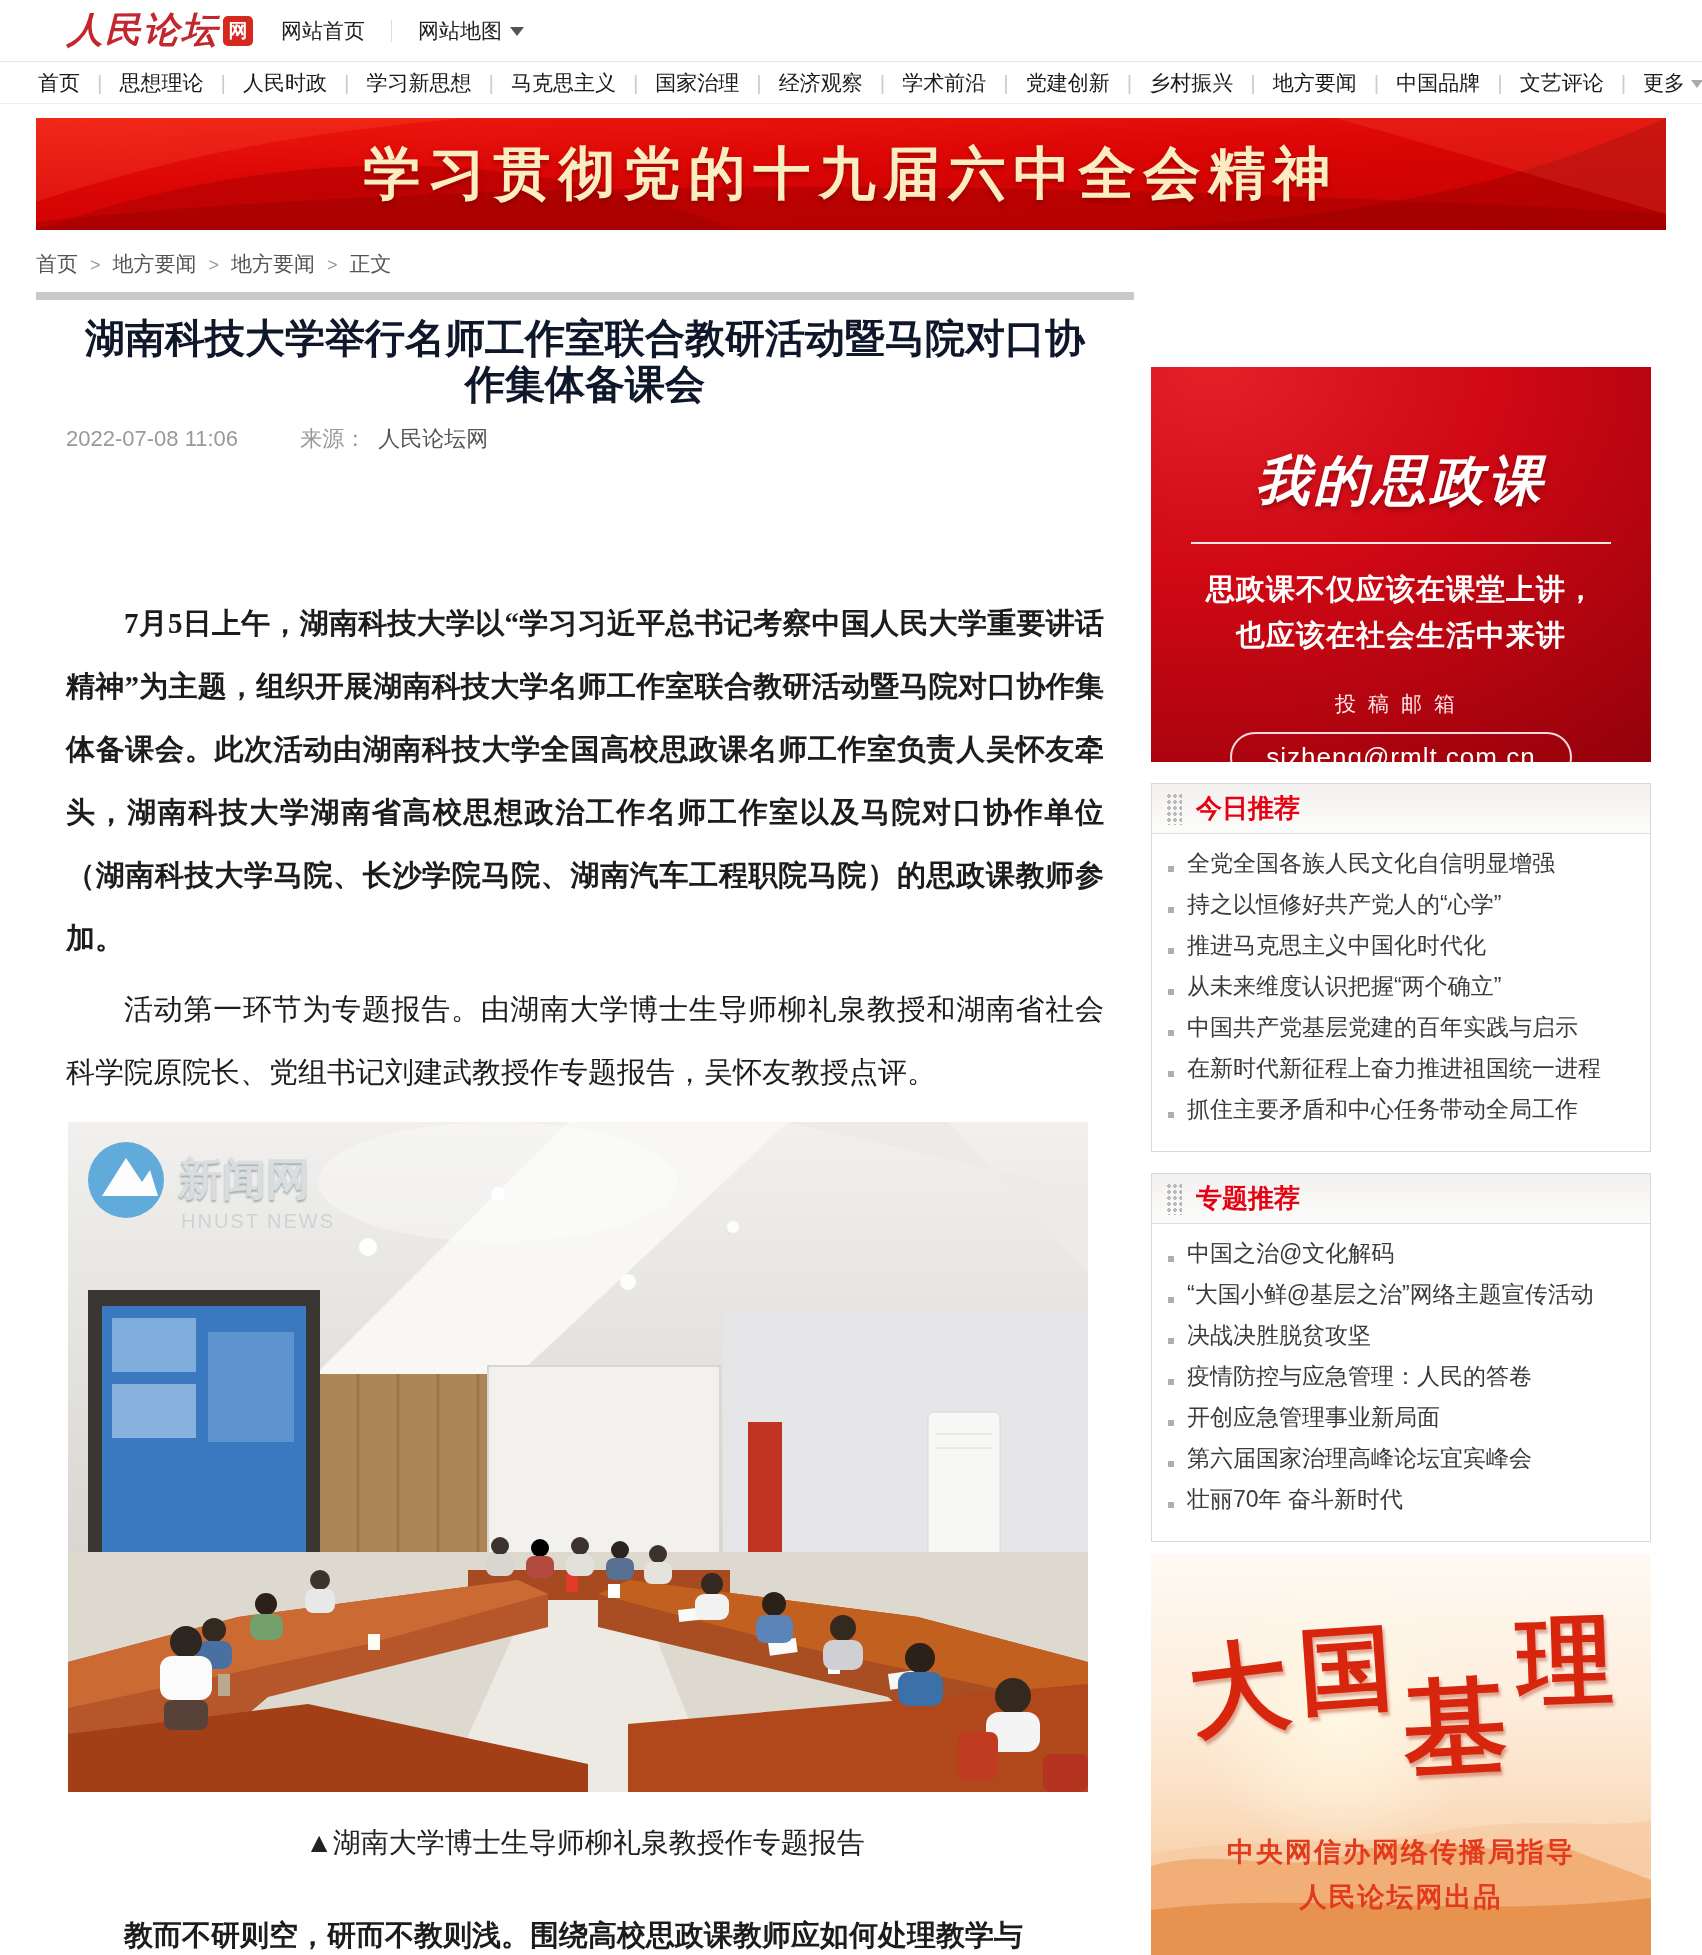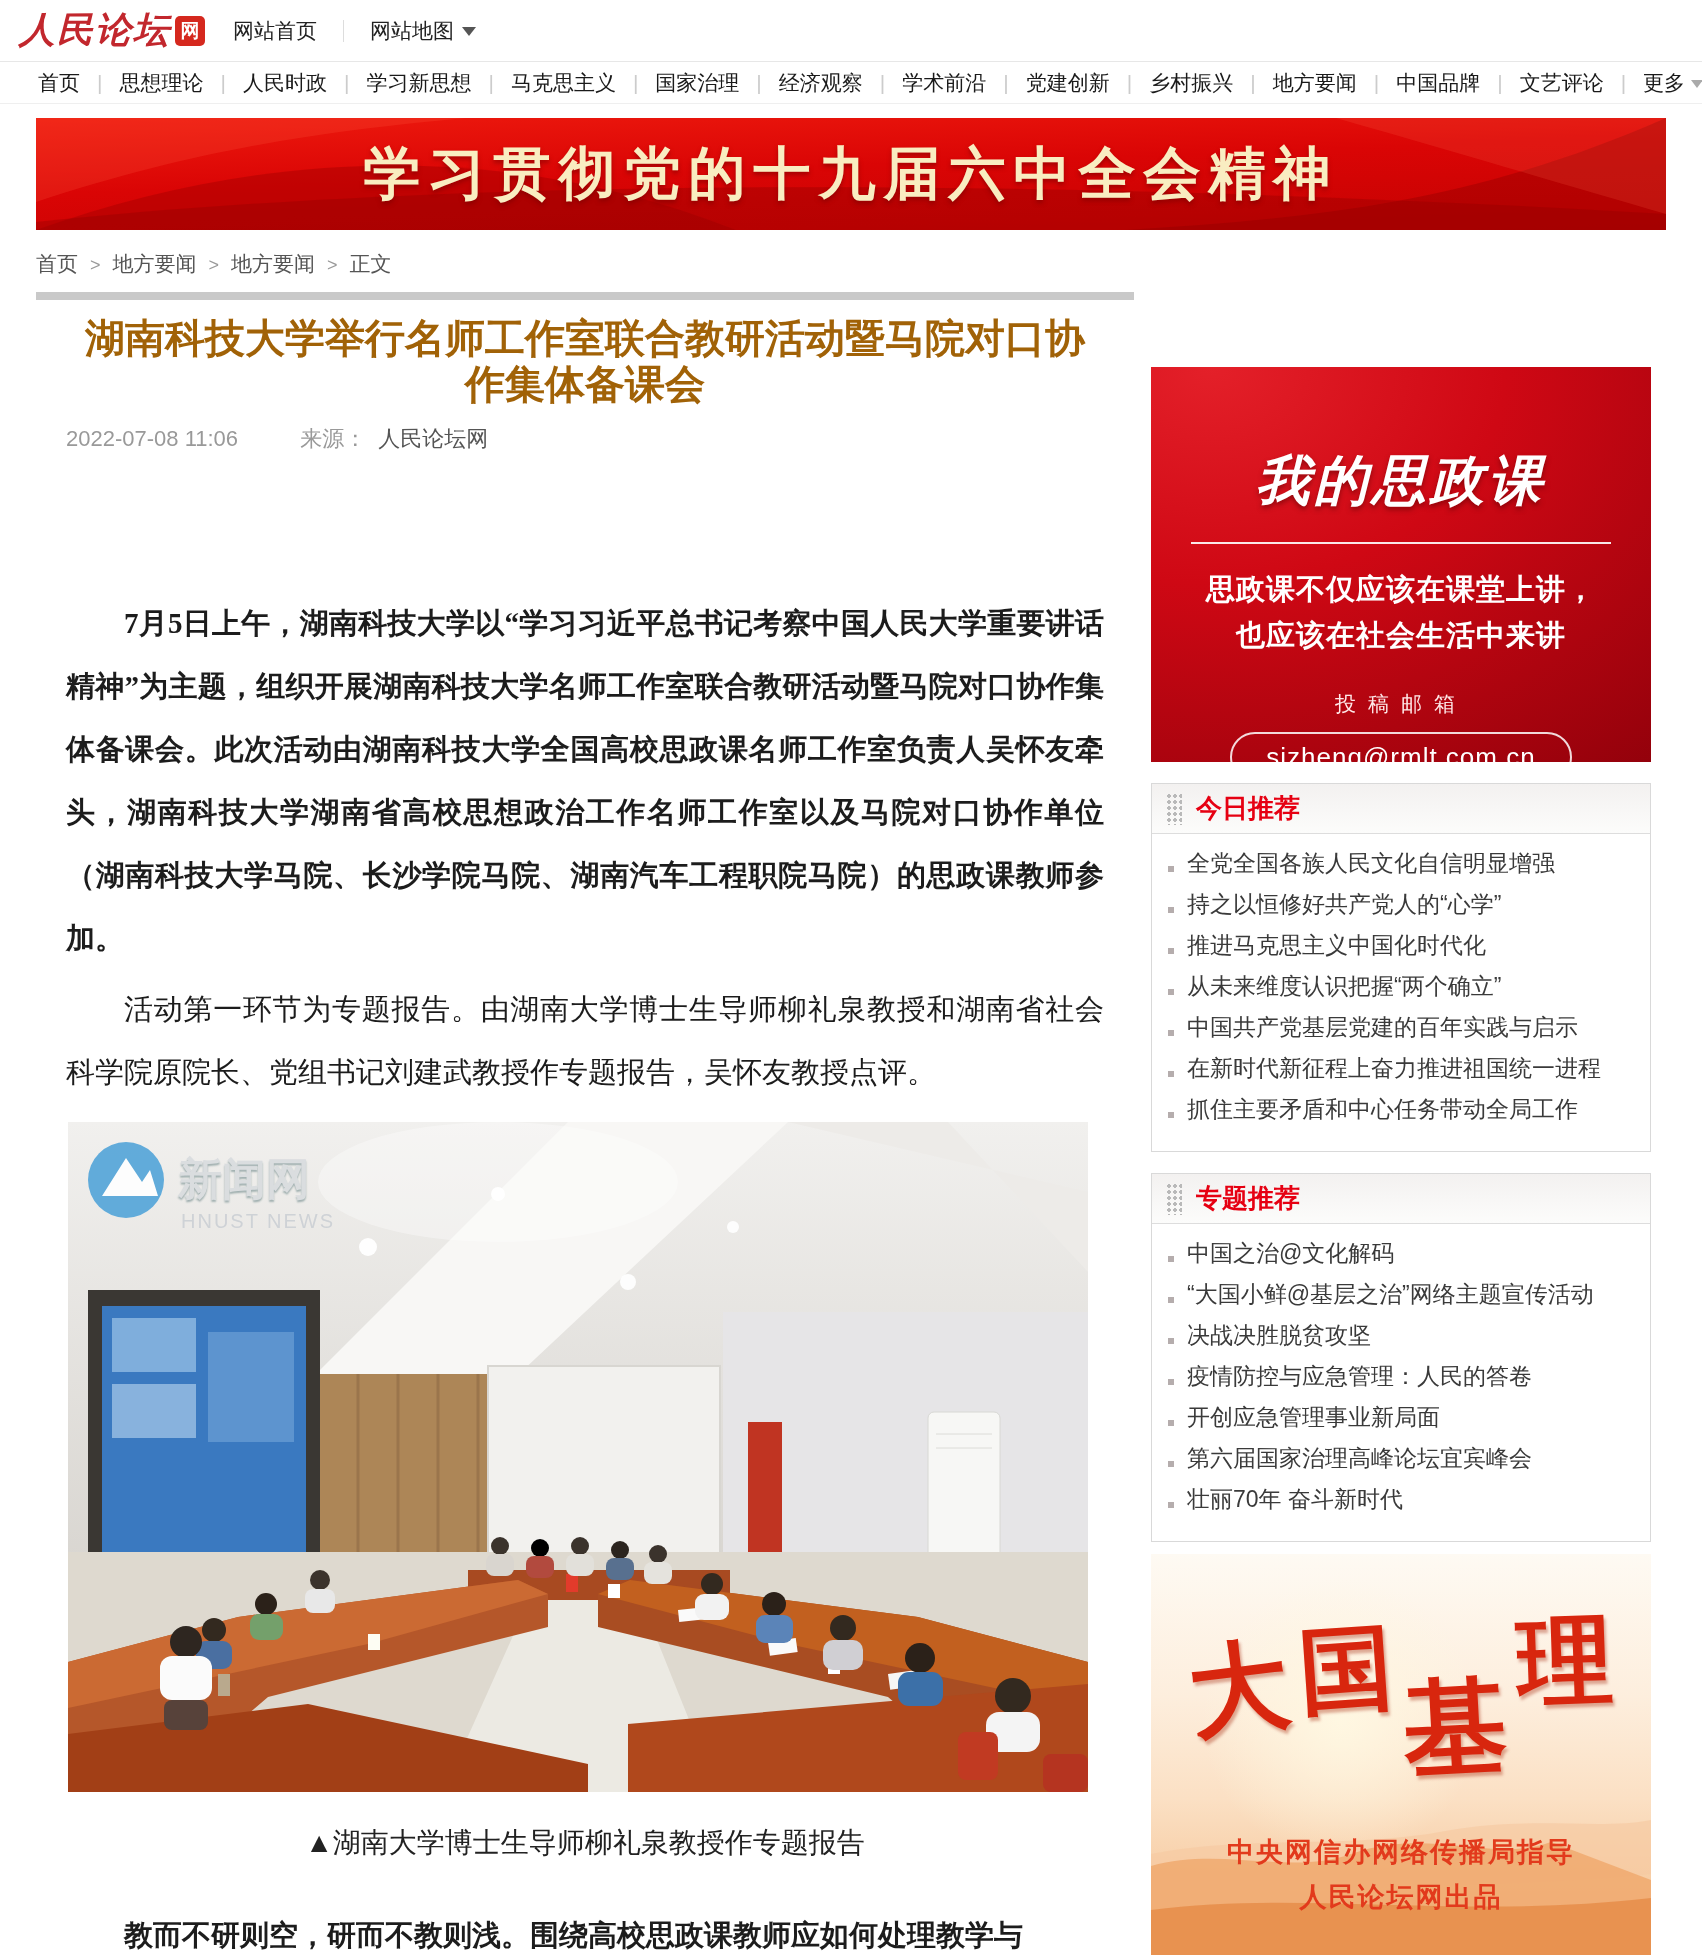--- a/index.html
+++ b/index.html
@@ -1,20 +1,20 @@
 <!DOCTYPE html>
 <html><head>
 <meta charset="utf-8">
 <style>
   * { box-sizing: border-box; margin: 0; padding: 0; }
   body { background: #fff; font-family: "Liberation Sans", sans-serif; }
   #page { position: relative; width: 1702px; height: 1955px; margin: 0 auto; background: #fff; overflow: hidden; }
 
   
-  .top-header { height: 62px; display: flex; align-items: center; padding-left: 19px; border-bottom: 1px solid #e7e7e7; background: #fff; }
+  .top-header { height: 62px; display: flex; align-items: center; padding-left: 67px; border-bottom: 1px solid #e7e7e7; background: #fff; }
   .logo { display: flex; align-items: center; cursor: pointer; }
   .logo-script { font-family: "Liberation Serif", serif; font-style: italic; font-weight: bold; font-size: 36px; color: #c2272d; letter-spacing: 2px; }
   .logo-badge { display: inline-flex; align-items: center; justify-content: center; width: 30px; height: 30px; margin-left: 4px; background: #d5281e; color: #fff; font-size: 19px; border-radius: 5px; font-weight: bold; }
   .top-links { display: flex; align-items: center; margin-left: 28px; font-size: 21px; color: #222; }
   .top-link { cursor: pointer; }
   .top-divider { width: 1px; height: 22px; background: #ddd; margin: 0 26px; }
   .caret { display: inline-block; margin-left: 8px; width: 0; height: 0; border-left: 7px solid transparent; border-right: 7px solid transparent; border-top: 9px solid #555; vertical-align: middle; }
 
   
   .nav { display: flex; align-items: center; height: 42px; padding-left: 38px; border-bottom: 1px solid #efefef; font-size: 21px; color: #1a1a1a; }
@@ -35,21 +35,21 @@
   .breadcrumb li { cursor: pointer; }
   .breadcrumb li::after { content: ">"; color: #999; margin: 0 12px; font-size: 18px; }
   .breadcrumb li:last-child::after { content: ""; margin: 0; }
 
   
   .main-wrap { display: flex; align-items: flex-start; padding: 14px 36px 0; gap: 17px; }
   .article-col { width: 1098px; }
   .sidebar { width: 500px; }
 
   .gray-bar { height: 8px; background: #c9c9c9; }
-  .article-title { margin: 16px 30px 0; text-align: center; font-family: "Liberation Serif", serif; font-weight: bold; font-size: 40px; line-height: 46px; color: #a16207; }
+  .article-title { margin: 16px 30px 0; text-align: center; font-family: "Liberation Serif", serif; font-weight: bold; font-size: 40px; line-height: 46px; color: #0f172a; }
   .article-meta { margin: 16px 30px 0; font-size: 22px; color: #999; }
   .article-meta .src-label { margin-left: 56px; }
   .article-meta .src-name { color: #555; margin-left: 6px; cursor: pointer; }
 
   .article-body { margin: 138px 30px 0; }
   .para { font-family: "Liberation Serif", serif; font-size: 29px; line-height: 63px; color: #1c1c1c; text-align: justify; text-indent: 2em; margin-top: 8px; }
   .para:first-child { margin-top: 0; font-weight: bold; }
 
   .photo-fig { margin: 18px 0 0 32px; width: 1020px; height: 670px; }
   .photo-fig svg { display: block; }

